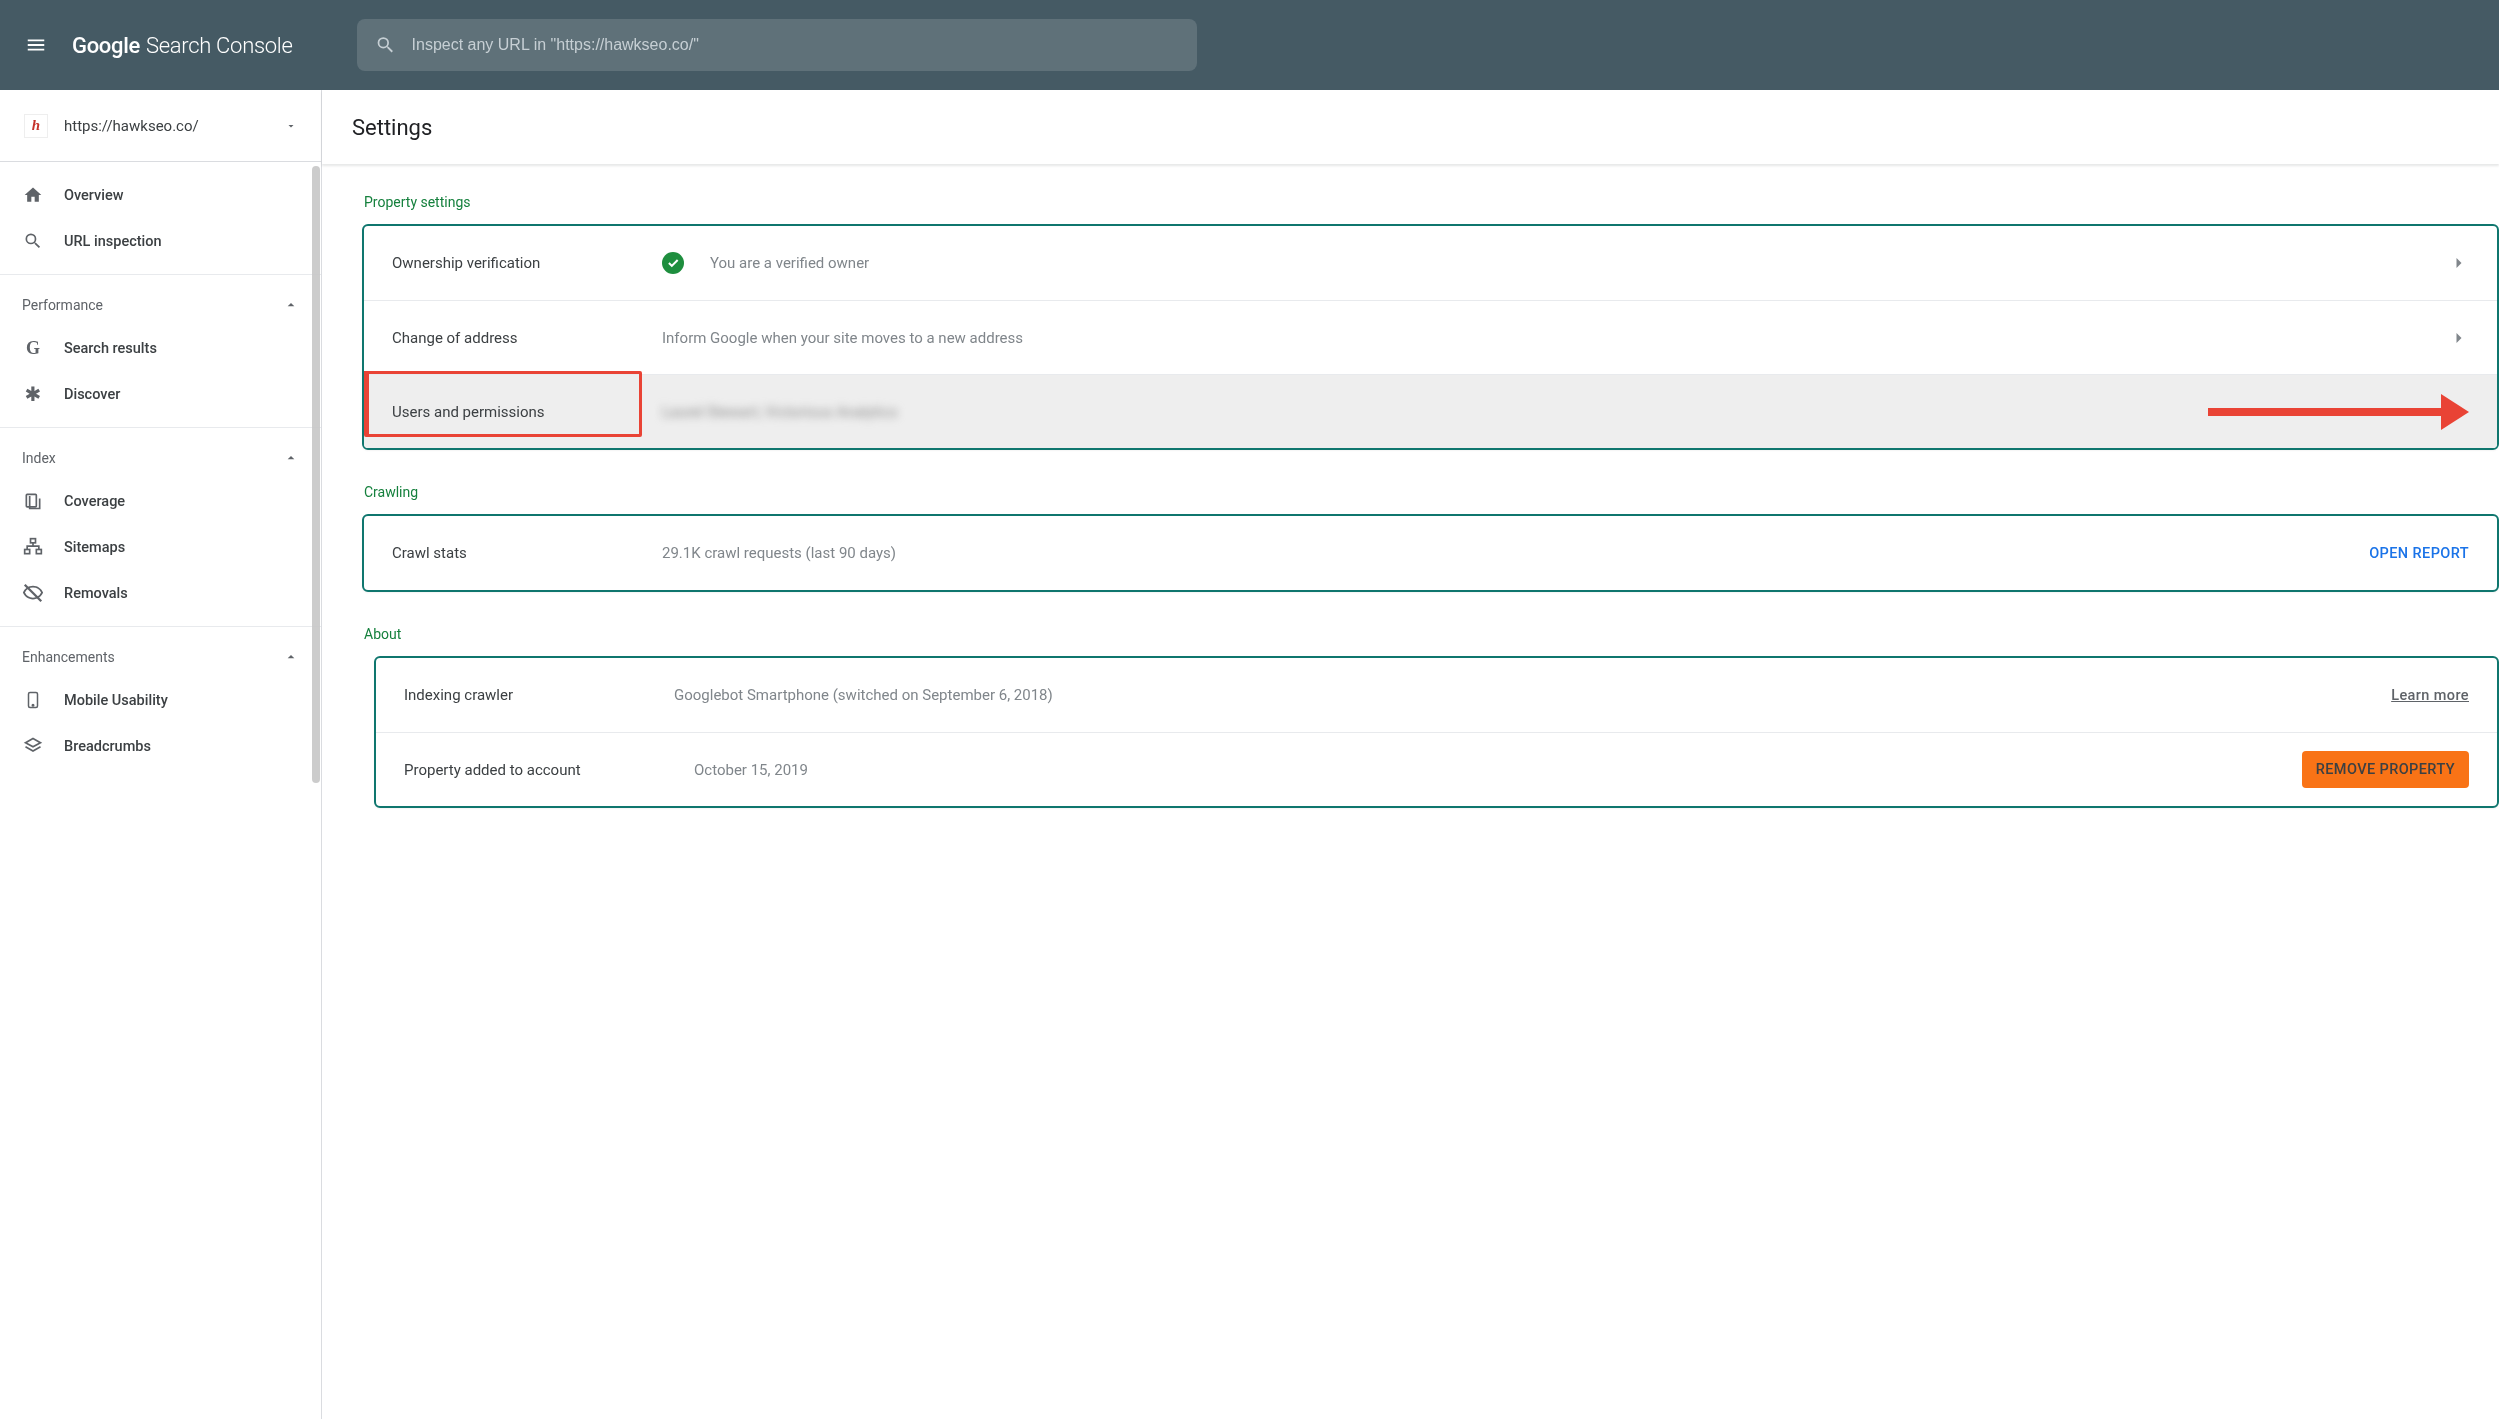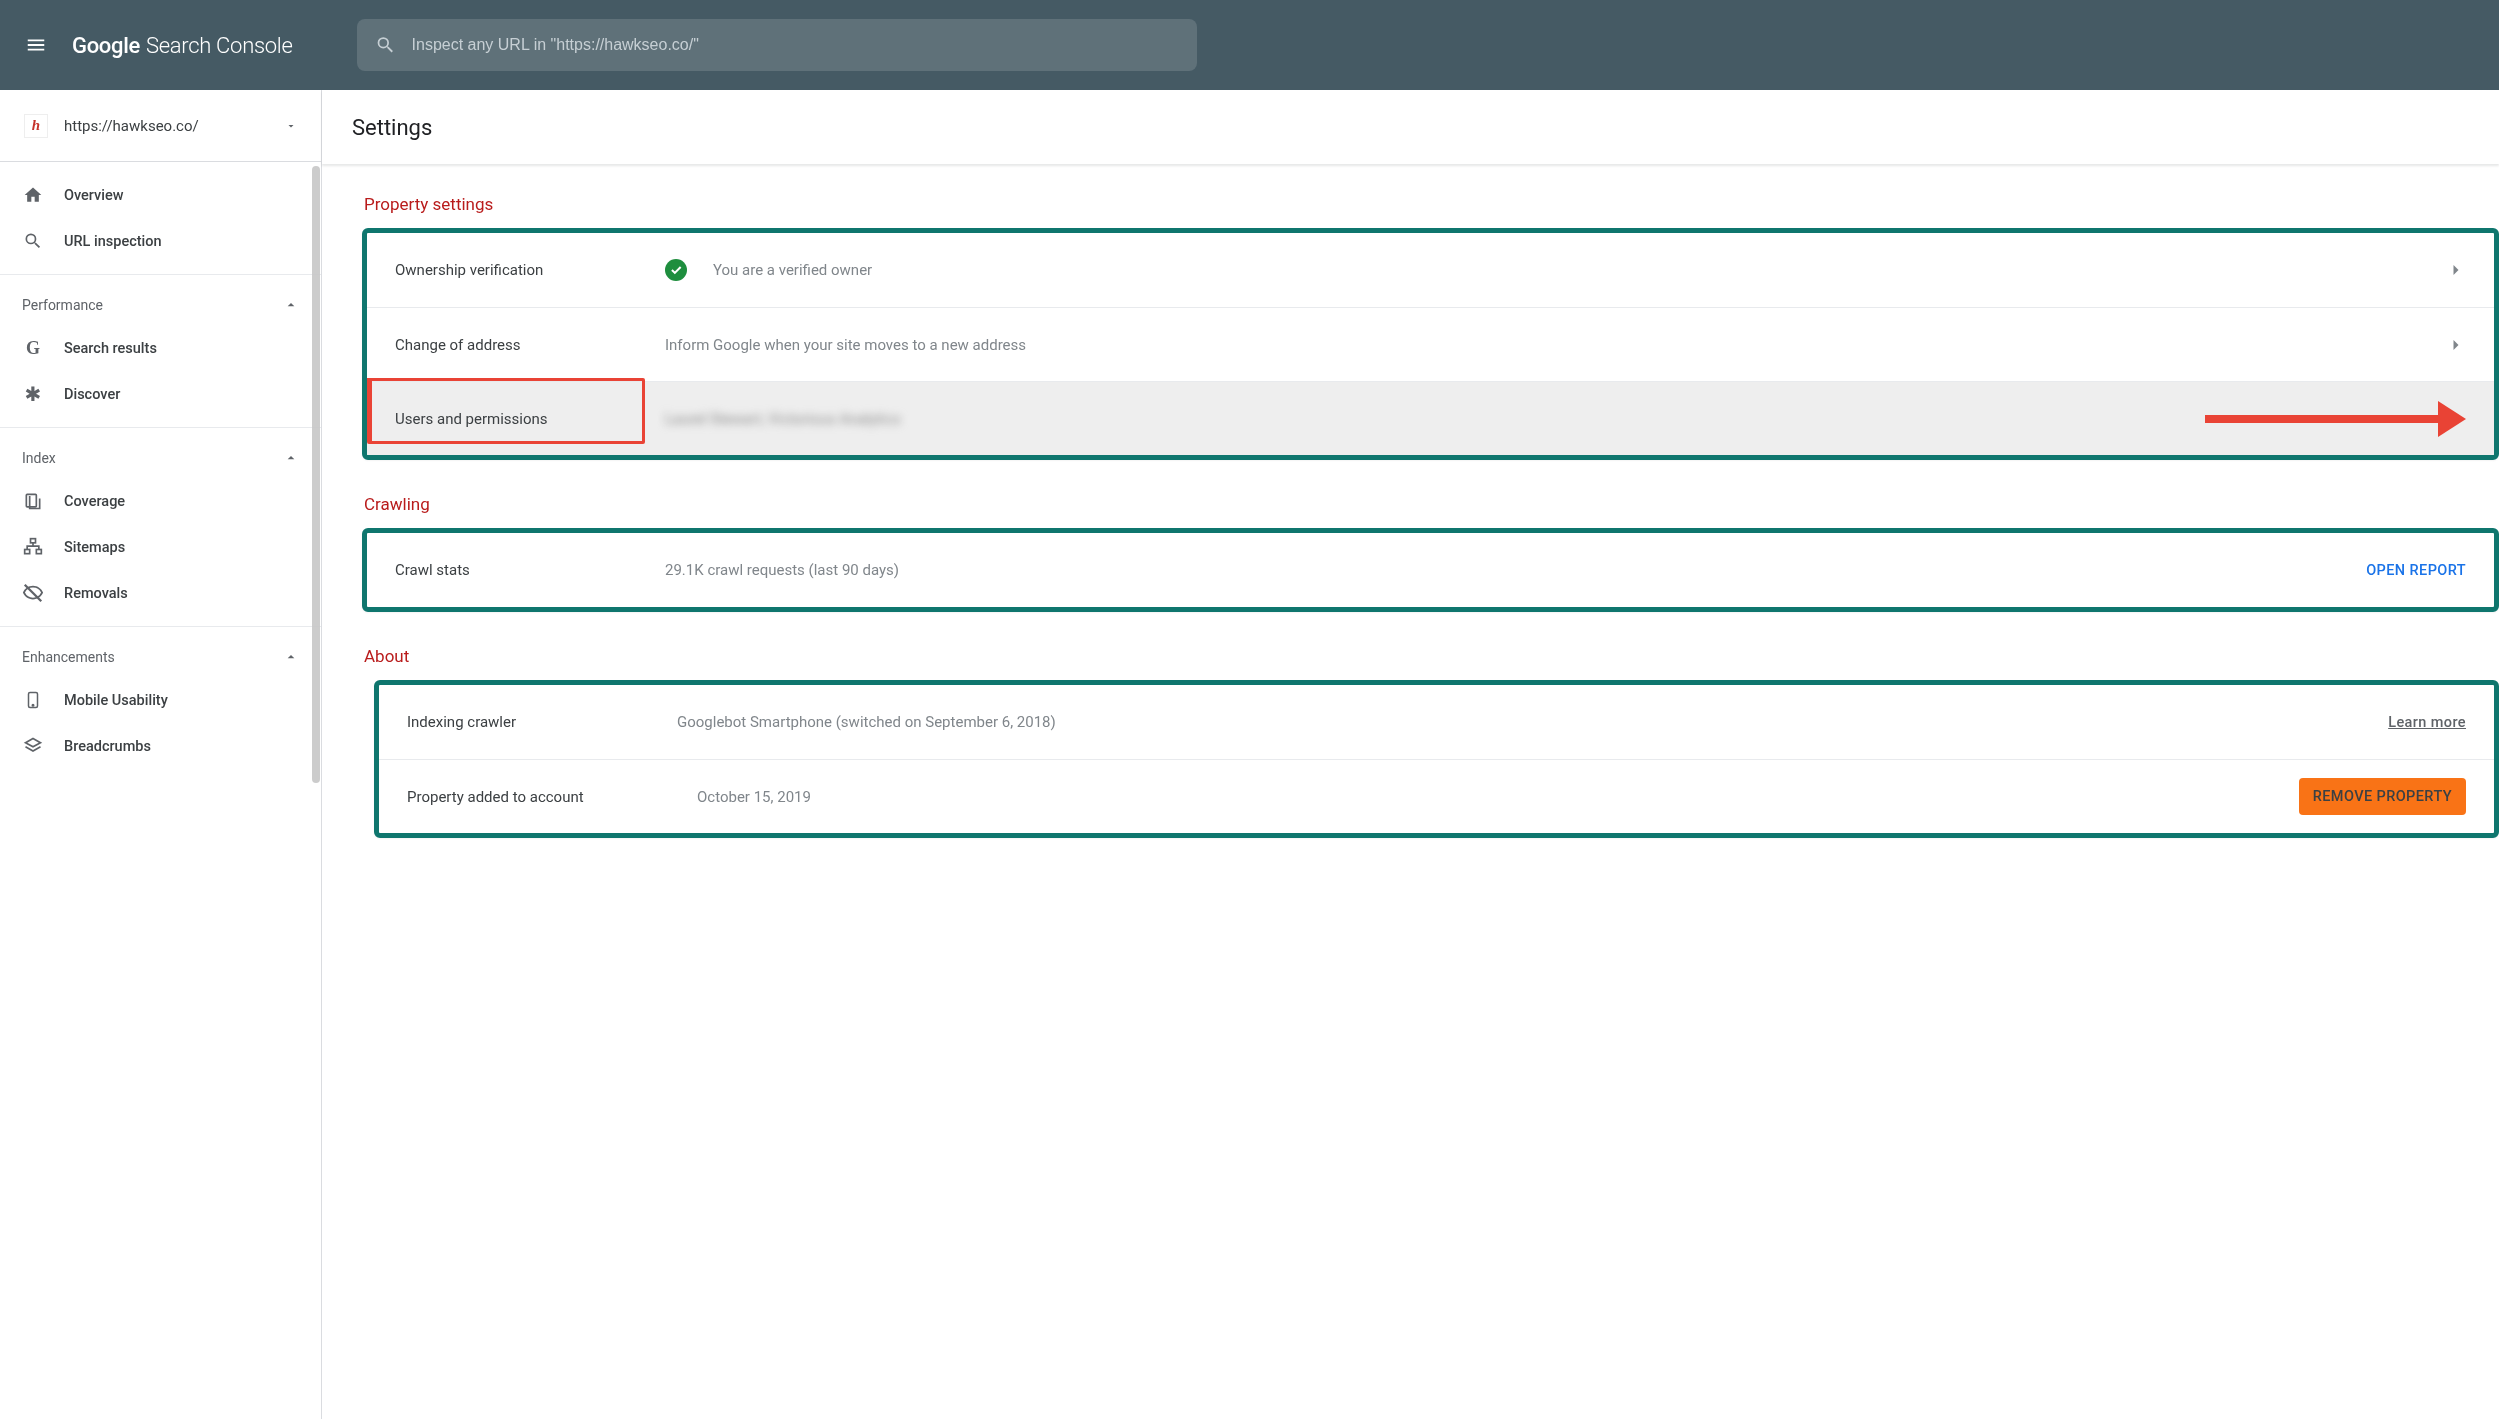--- a/index.html
+++ b/index.html
@@ -118,25 +118,25 @@
     .page-title-bar {
       height: 74px;
       display: flex; align-items: center;
       padding: 0 30px;
       box-shadow: 0 2px 2px rgba(60,64,67,.12);
       position: relative; z-index:2;
     }
     .page-title-bar h1 { font-size: 22px; font-weight: 400; color: #202124; }
 
     .content { padding: 30px 0 40px 40px; }
-    .section-label { color:#b91c1c; font-size:17px; margin-bottom: 14px; padding-left:2px;}
+    .section-label { color:#15803d; font-size:14px; margin-bottom: 14px; padding-left:2px;}
 
     .card {
       background:#fff;
-      border:5px solid #0f766e;
+      border:2px solid #0f766e;
       border-radius: 6px;
       box-shadow: 0 1px 2px rgba(60,64,67,.06);
       margin-bottom: 34px;
       overflow: hidden;
     }
     .row {
       display:flex; align-items:center;
       min-height: 74px;
       padding: 0 28px;
       border-top: 1px solid #e8eaed;

